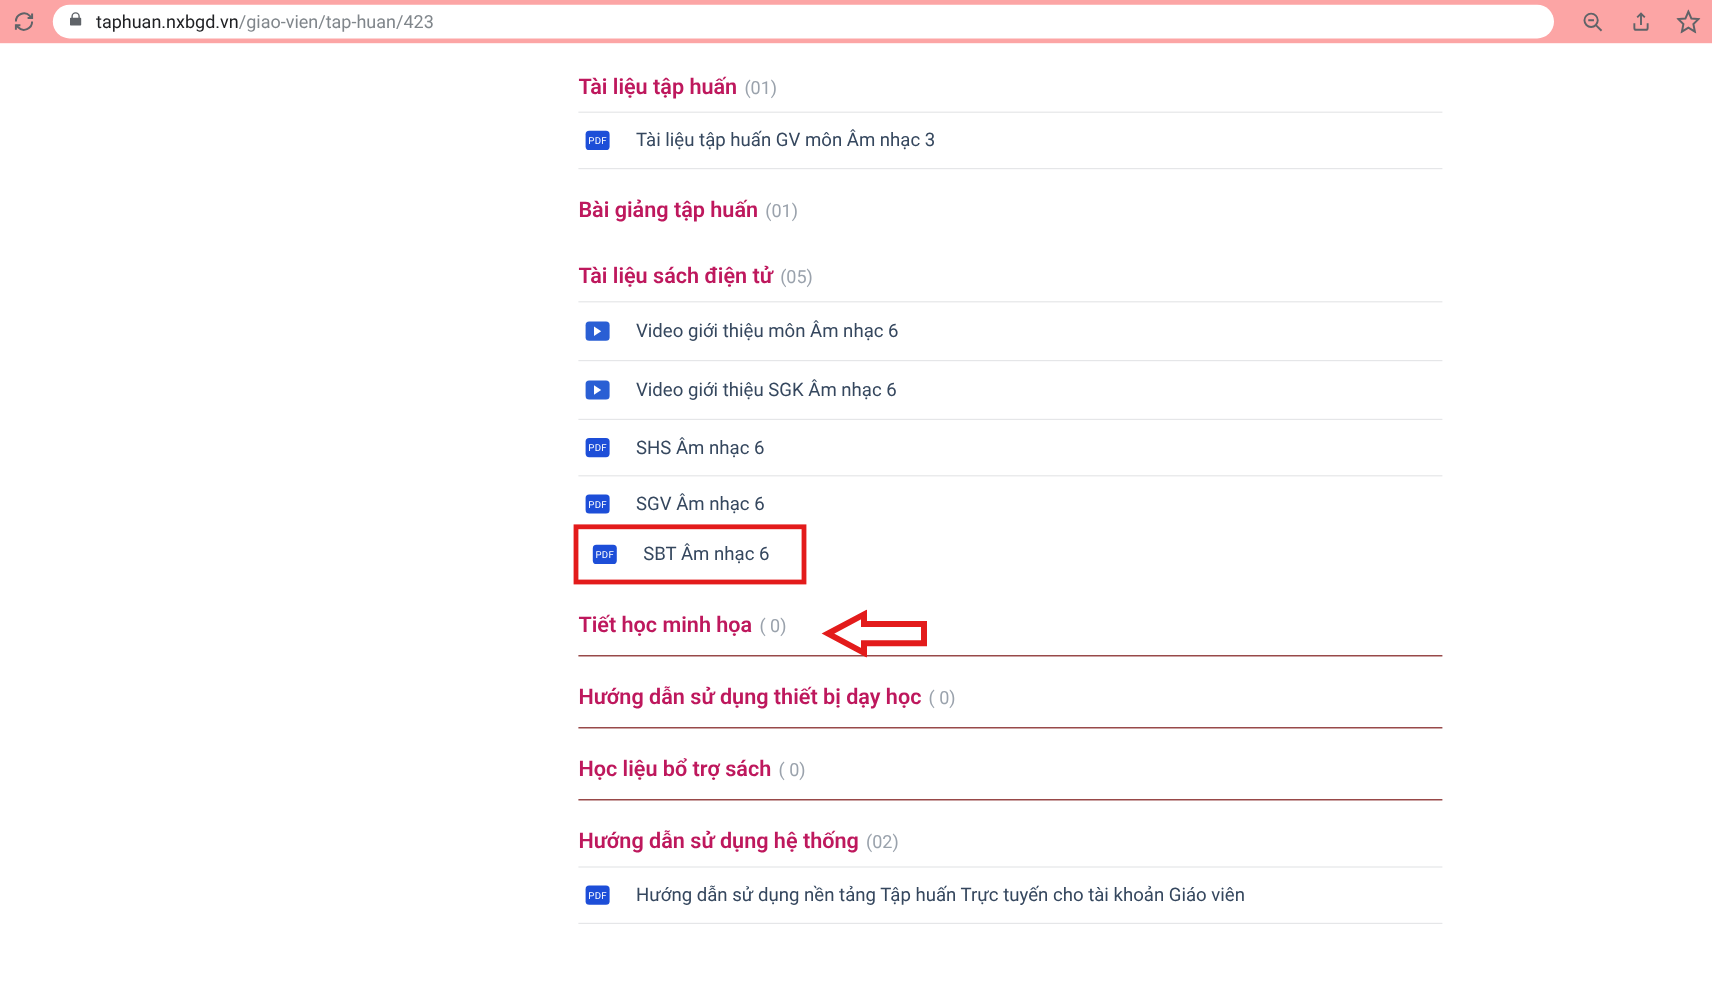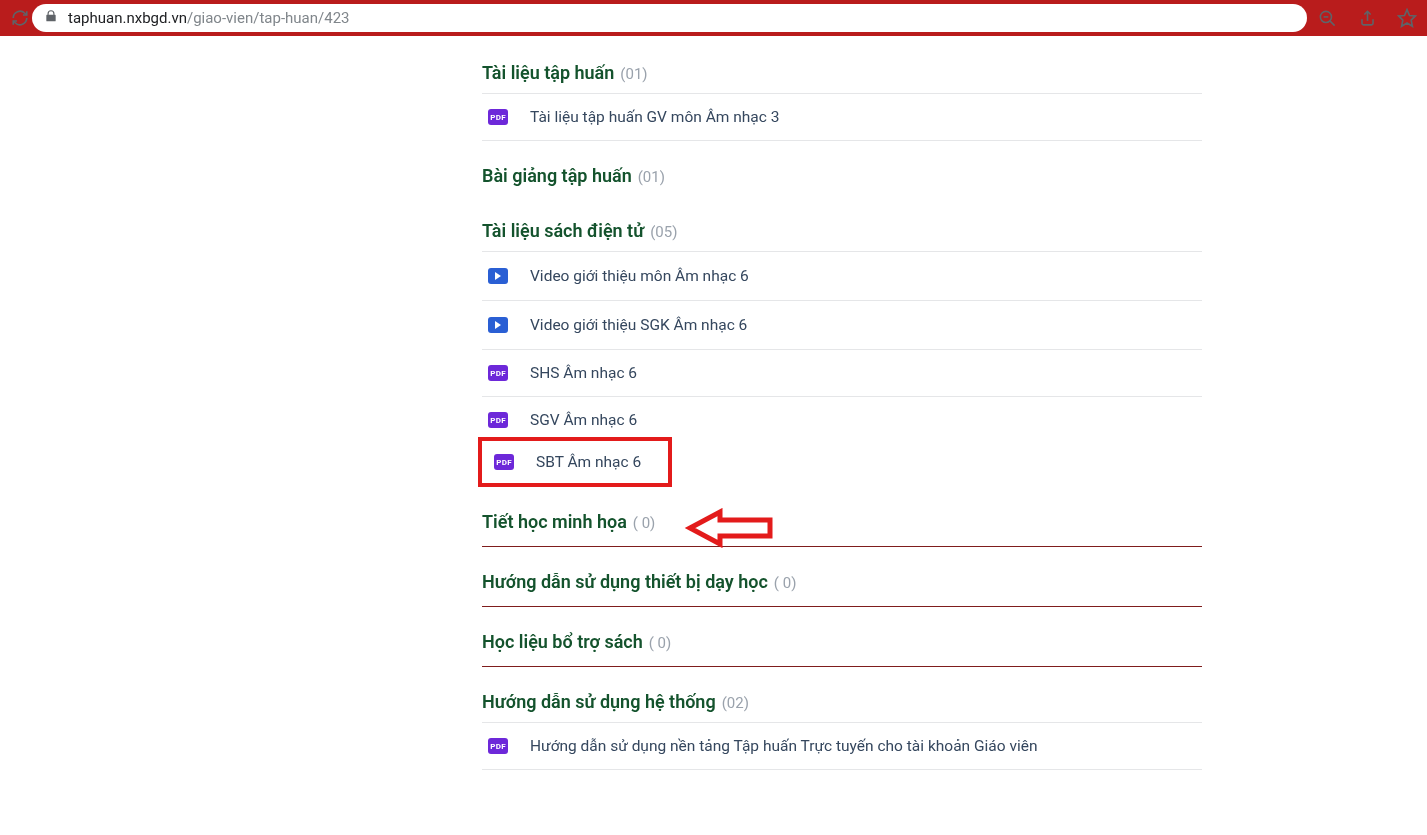--- a/index.html
+++ b/index.html
@@ -5,24 +5,25 @@
     * { margin: 0; padding: 0; box-sizing: border-box; }
     body {
       font-family: -apple-system, BlinkMacSystemFont, "Segoe UI", Roboto, Arial, sans-serif;
       background: #fff;
       width: 1427px;
       height: 835px;
       overflow: hidden;
     }
     .browser-toolbar {
       height: 36px;
-      background: #b91c1c;
+      background: #fca5a5;
       display: flex;
       align-items: center;
       padding: 0 8px;
+      gap: 12px;
     }
     .tb-btn {
       width: 24px;
       height: 24px;
       display: flex;
       align-items: center;
       justify-content: center;
       color: #5f6368;
       cursor: pointer;
     }
@@ -47,21 +48,21 @@
     .section { margin-bottom: 10px; }
     .section-header {
       display: flex;
       align-items: baseline;
       gap: 6px;
       padding: 14px 0 10px 0;
     }
     .section-title {
       font-weight: 600;
       font-size: 18px;
-      color: #14532d;
+      color: #be185d;
     }
     .section-count {
       font-size: 15px;
       color: #9aa2ac;
       font-weight: 400;
     }
     .row {
       display: flex;
       align-items: center;
       gap: 22px;
@@ -78,24 +79,24 @@
     .icon-box {
       width: 20px;
       height: 20px;
       border-radius: 4px;
       display: flex;
       align-items: center;
       justify-content: center;
       flex: 0 0 20px;
     }
     .pdf-badge {
-      background: #6d28d9;
+      background: #1d4ed8;
       color: #fff;
       font-size: 8px;
-      font-weight: 700;
+      font-weight: 400;
       letter-spacing: 0.3px;
       border-radius: 3px;
       height: 16px;
       width: 20px;
     }
     .slide-ic {
       border: 2.5px solid #2a5fd4;
       border-radius: 3px;
       width: 22px;
       height: 16px;

